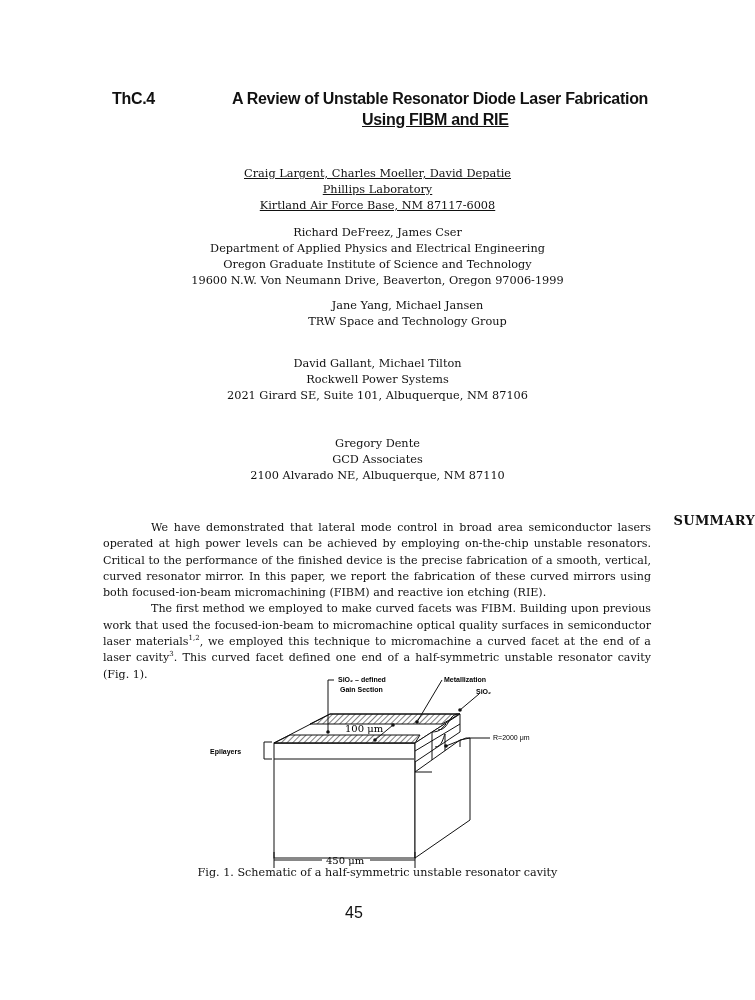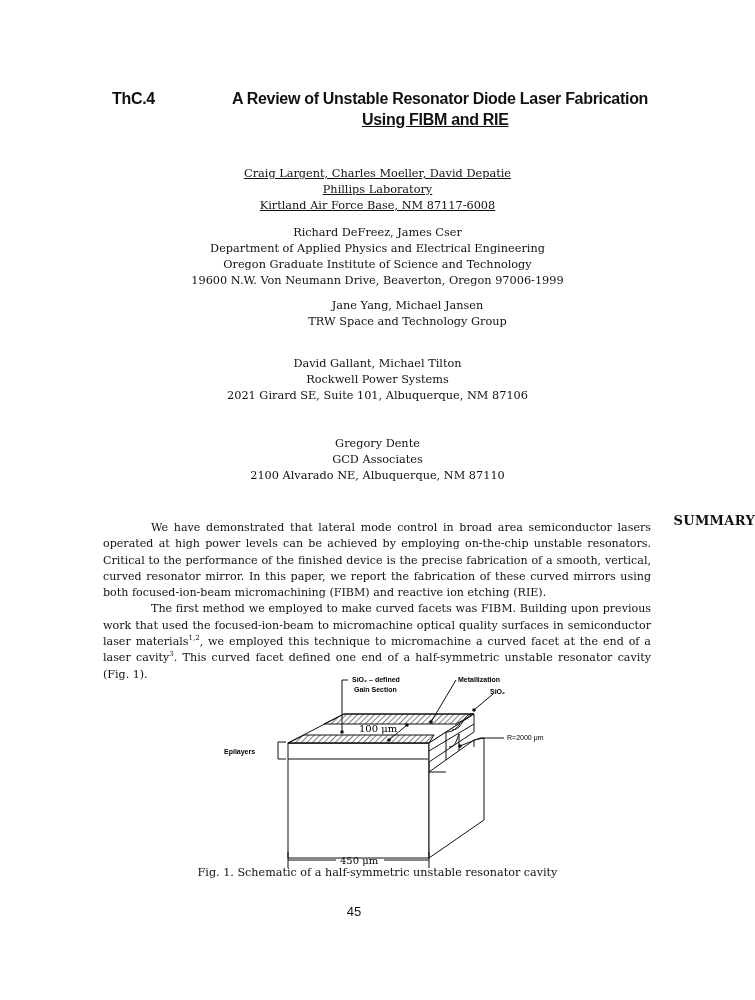--- a/index.html
+++ b/index.html
@@ -10,23 +10,23 @@
   #session { left:80px; top:90px; font-size:16px; font-weight:bold; letter-spacing:-0.3px; }
   .title-line { left:0; width:755px; font-size:16px; font-weight:bold; letter-spacing:-0.3px; }
   #title1 { top:90px; left:178px; width:460px; text-align:center; }
   #title2 { top:111px; left:330px; width:200px; text-align:left;text-decoration:underline; }
   .aff { left:0; width:755px; text-align:center; font-size:11.3px; line-height:16px; }
   .aff div { white-space:nowrap; }
   #summary-head { left:0; width:755px; top:489px; text-align:right; font-weight:bold; font-size:13px; letter-spacing:0.3px;margin-top:24px; }
   .body-text { left:103px; width:548px; font-size:11.1px; line-height:16.3px; text-align:justify; }
   .body-text p { margin:0; text-indent:48px; }
   sup { font-size:7px; line-height:0; }
-  #figure { left:224px; top:672px; width:340px; height:200px; }
+  #figure { left:210px; top:672px; width:340px; height:200px; }
   #caption { left:0; width:755px; top:866px; text-align:center; font-size:11.2px; }
-  #page-num { left:0; width:644px; top:904px; text-align:center; font-size:13px; }
+  #page-num { left:0; width:644px; top:904px; text-align:center; font-size:16px; }
   .fig-label { font-family:"Liberation Sans", sans-serif; font-size:7px; font-weight:bold; }
 </style>
 </head>
 <body>
 
 <div id="session" class="abs sans">ThC.4</div>
 <div id="title1" class="abs sans title-line">A Review of Unstable Resonator Diode Laser Fabrication</div>
 <div id="title2" class="abs sans title-line">Using FIBM and RIE</div>
 
 <div class="abs serif aff" style="top:166px;text-decoration:underline;">

